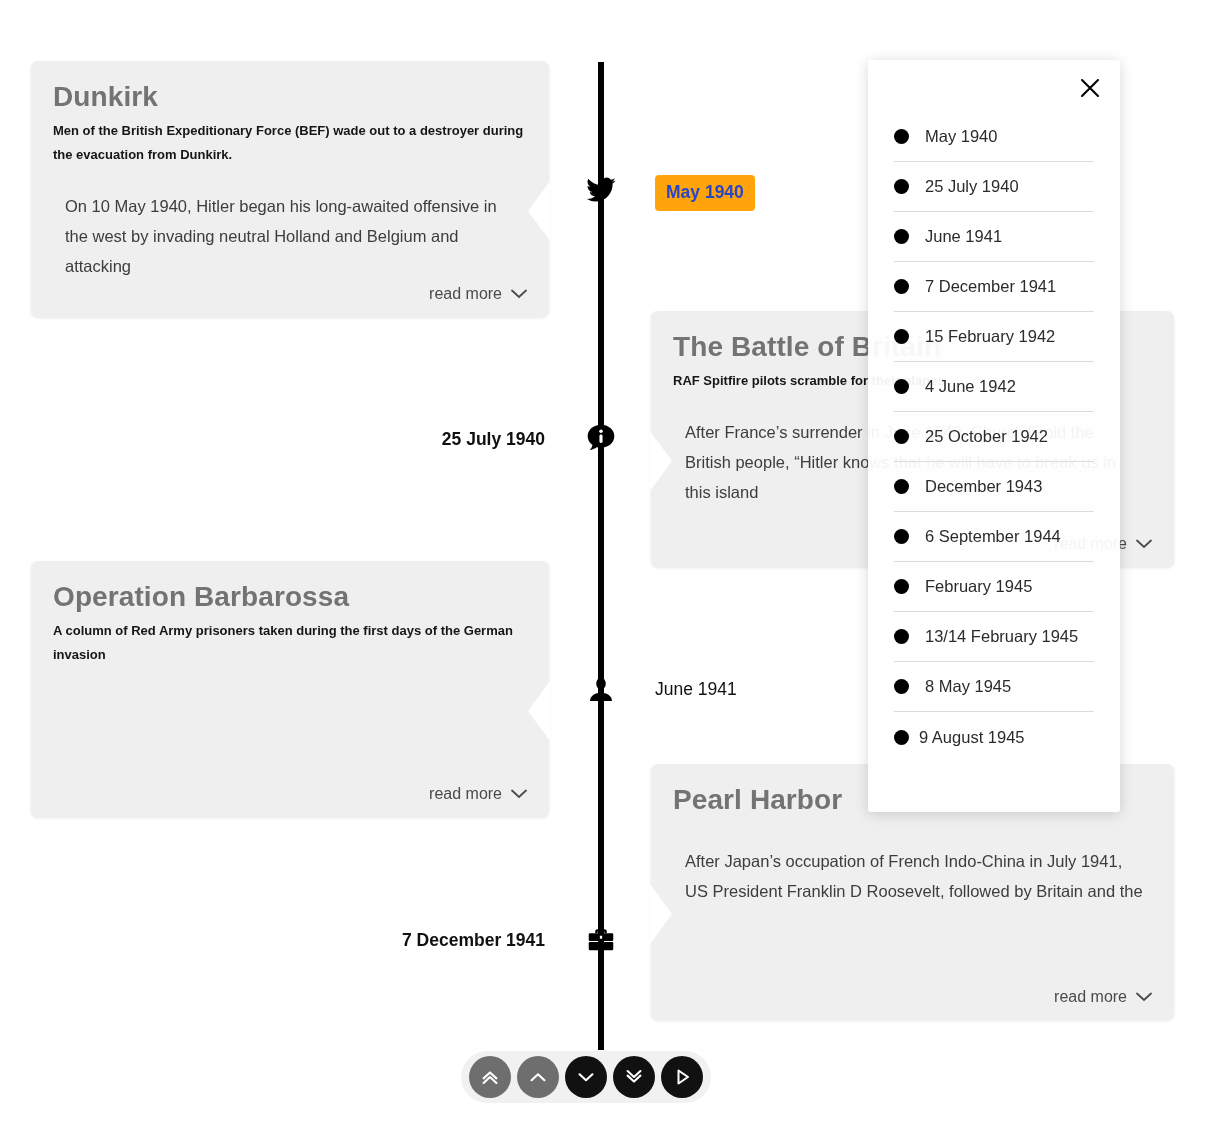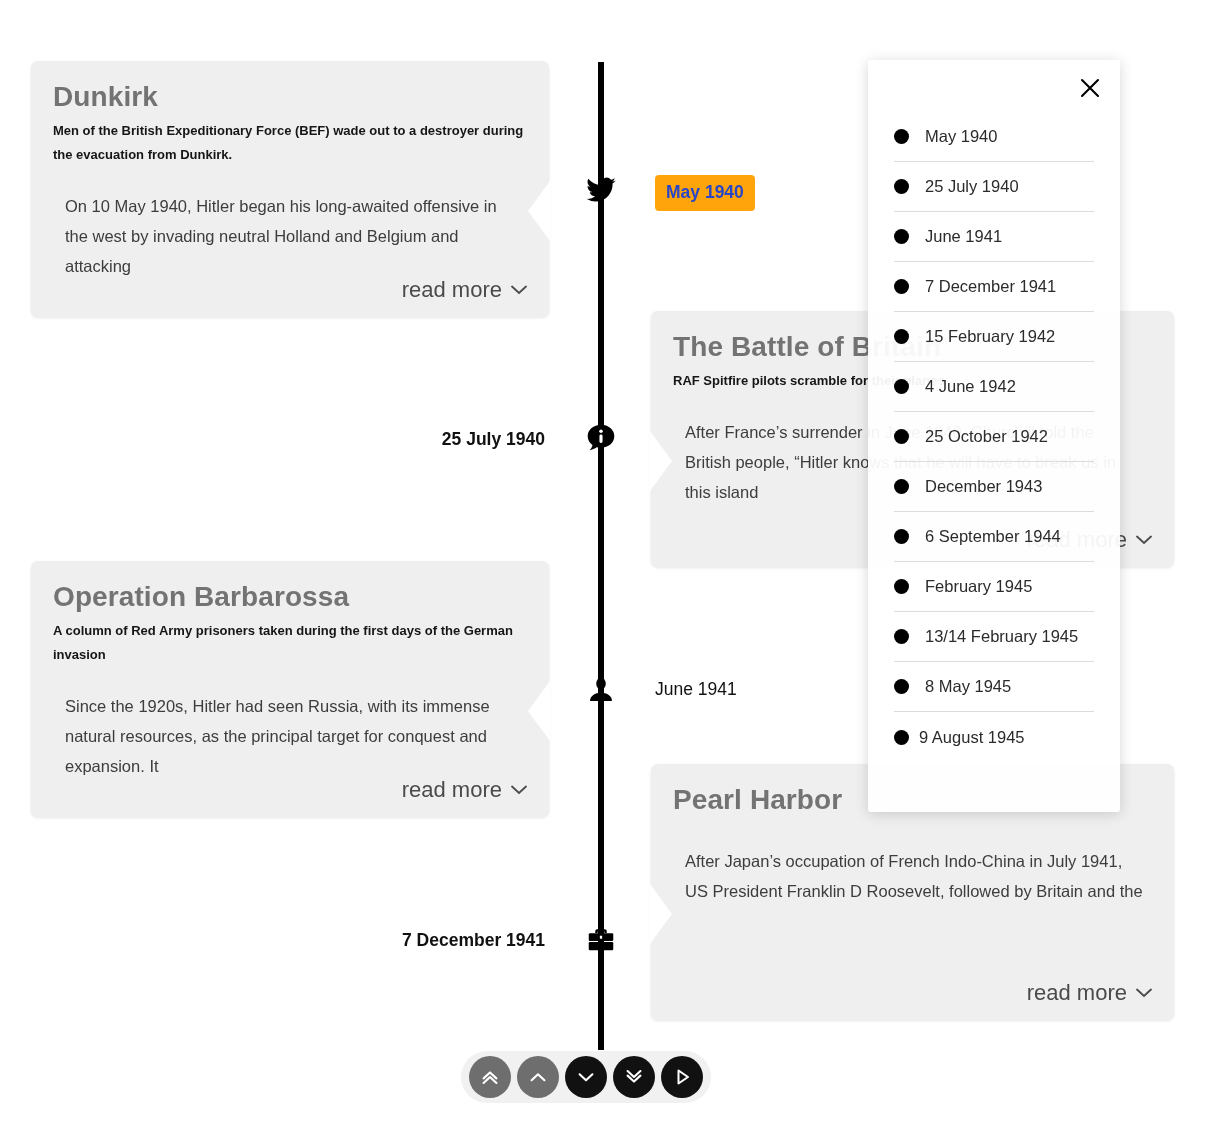--- a/index.html
+++ b/index.html
@@ -86,21 +86,21 @@
     font-size: 16.5px;
     color: #3d3d3d;
     line-height: 1.83;
     margin: 8px;
     padding-left: 4px;
   }
   .read-more {
     position: absolute;
     right: 22px;
     bottom: 14px;
-    font-size: 22px;
+    font-size: 16px;
     color: #4a4a4a;
     display: flex;
     align-items: center;
     gap: 9px;
     cursor: pointer;
   }
   .read-more svg { display:block; }
 
   
   .notch {
@@ -251,21 +251,20 @@
       </svg>
     </span>
   </div>
   <div class="axis-date bold left" style="left:345px; top:429px; width:200px;">25 July 1940</div>
 
   <div class="card" style="left:31px; top:561px; width:518px; height:256px;">
     <div class="notch right"></div>
     <h2 class="card-title">Operation Barbarossa</h2>
     <p class="card-caption">A column of Red Army prisoners taken during the first days of the German invasion</p>
     <div class="card-sep"></div>
-    <p class="card-body">Since the 1920s, Hitler had seen Russia, with its immense natural resources, as the principal target for conquest and expansion. It</p>
     <div class="read-more">
       <span>read more</span>
       <span>
         <svg width="16" height="10" viewBox="0 0 16 10">
             <path d="M1 1.5 L8 8 L15 1.5" stroke="#4a4a4a" stroke-width="1.8" fill="none" stroke-linecap="round"></path>
           </svg>
       </span>
     </div>
   </div>
 

